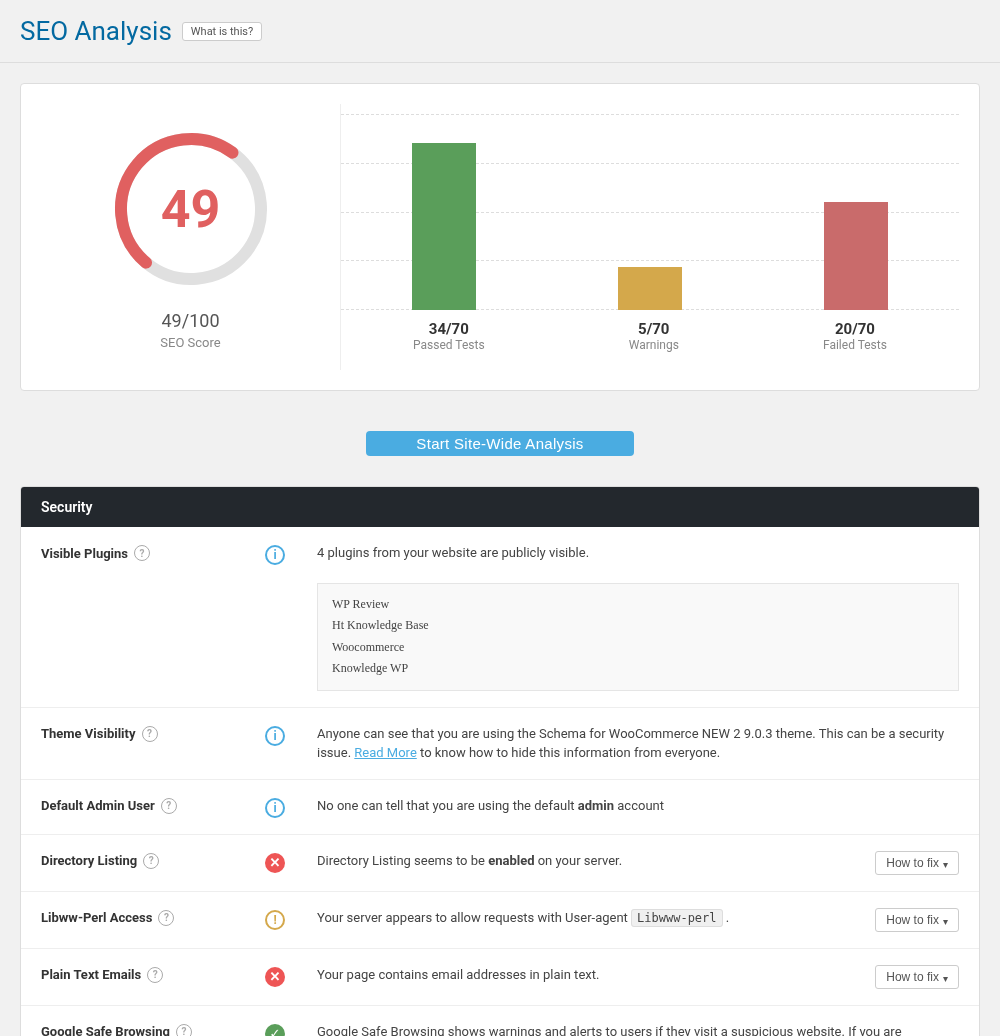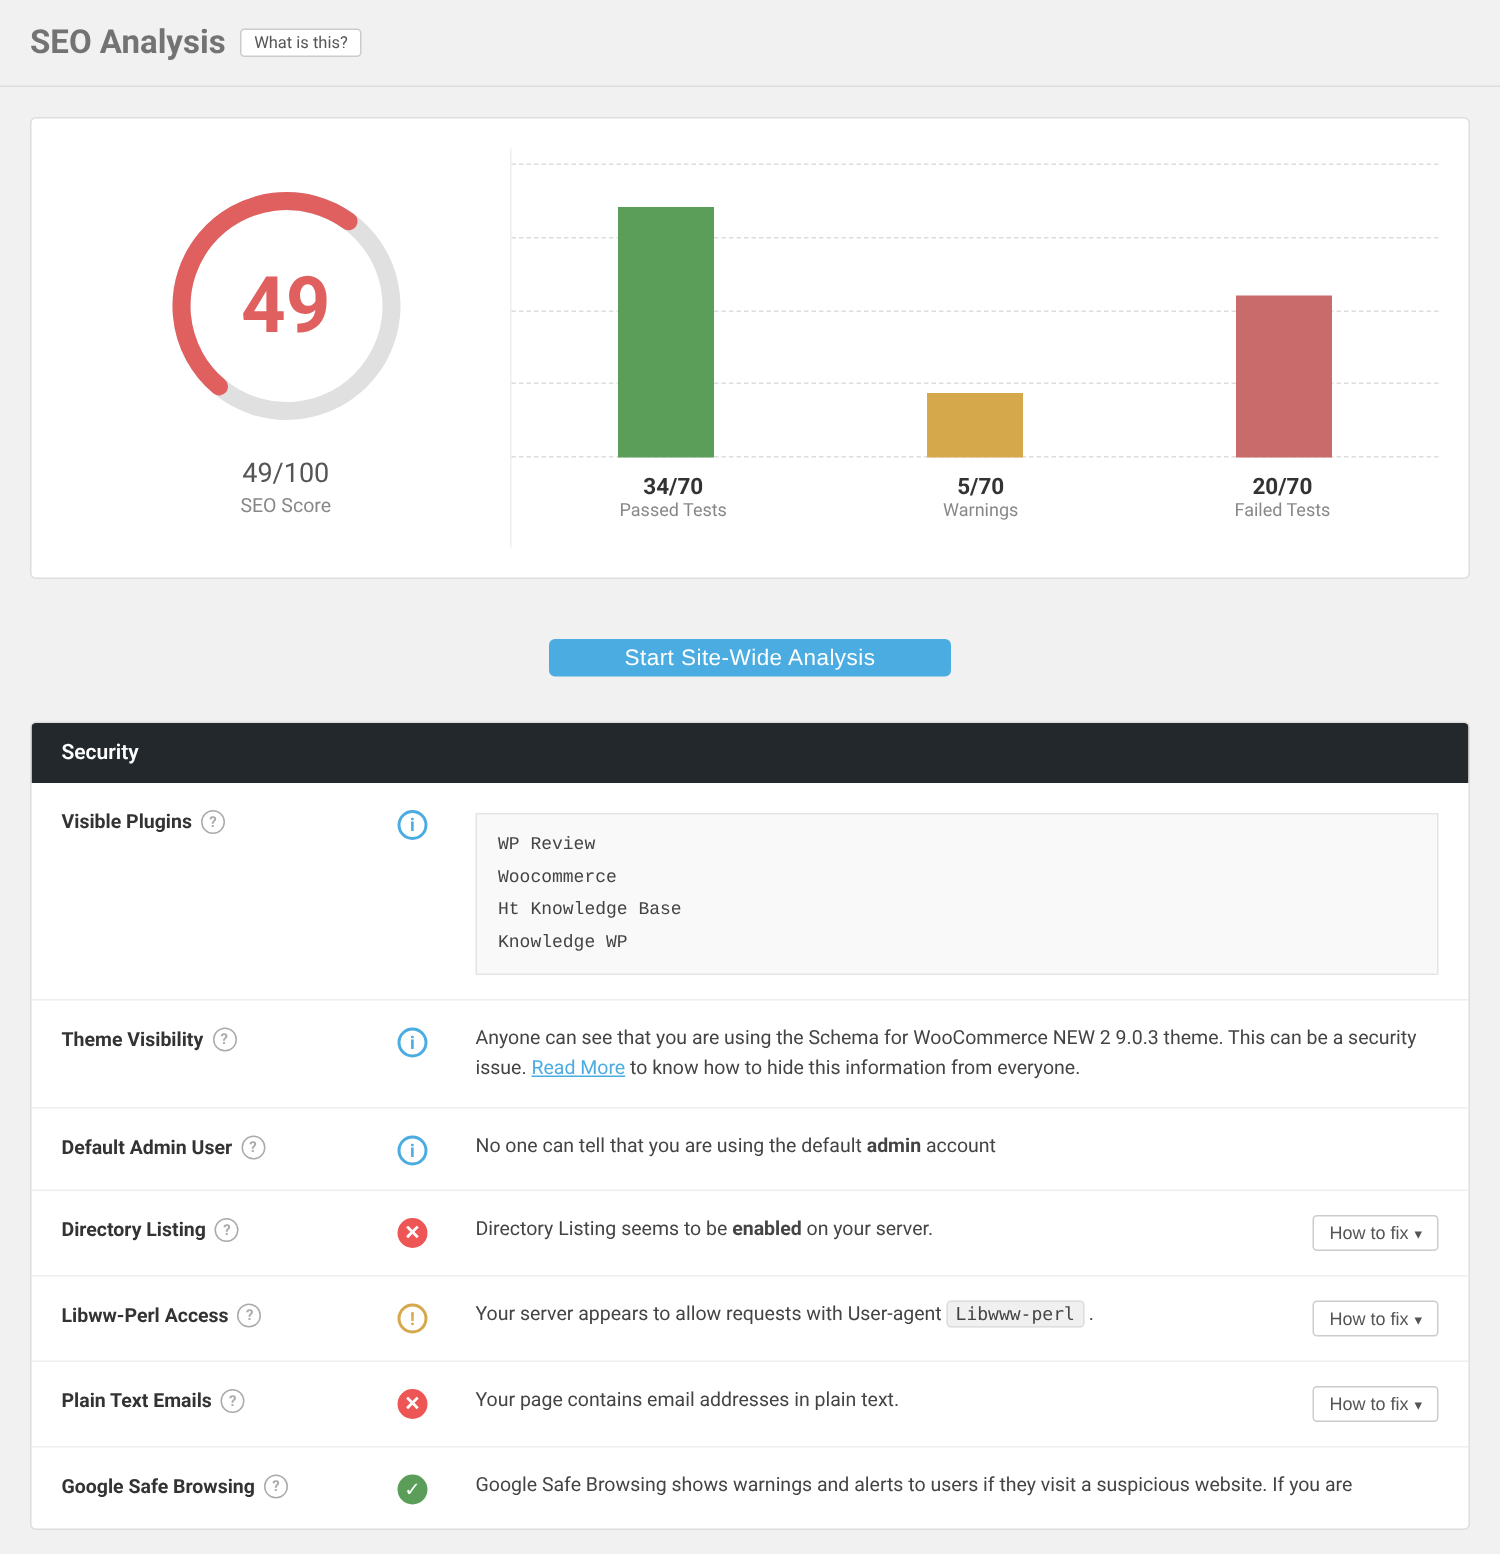--- a/index.html
+++ b/index.html
@@ -16,23 +16,23 @@
     }
     .page-header {
       padding: 16px 20px;
       background: #f1f1f1;
       display: flex;
       align-items: center;
       gap: 10px;
       border-bottom: 1px solid #ddd;
     }
     .page-title {
-      font-size: 22px;
-      font-weight: 700;
-      color: #737373;
+      font-size: 26px;
+      font-weight: 400;
+      color: #0369a1;
     }
     .what-is-this {
       border: 1px solid #ccc;
       border-radius: 3px;
       padding: 2px 8px;
       font-size: 11px;
       color: #555;
       background: #fff;
       cursor: pointer;
       text-decoration: none;
@@ -213,22 +213,22 @@
     .row-content {
       flex: 1;
       font-size: 13px;
       color: #444;
       line-height: 1.5;
     }
     .plugin-list {
       background: #f9f9f9;
       border: 1px solid #e5e5e5;
       padding: 10px 14px;
-      margin-top: 4px;
-      font-family: Liberation Mono, monospace;
+      margin-top: 20px;
+      font-family: Liberation Serif, serif;
       font-size: 12px;
       line-height: 1.8;
     }
     .read-more-link {
       color: #4aace1;
       text-decoration: underline;
       cursor: pointer;
     }
     strong { font-weight: 700; }
     code {
@@ -389,24 +389,25 @@
 
       <div class="security-row">
         <div class="row-label">
           <span>Visible Plugins</span>
           <span class="help-icon">?</span>
         </div>
         <div class="row-icon">
           <div class="icon-info">i</div>
         </div>
         <div class="row-content">
+          <div>4 plugins from your website are publicly visible.</div>
           <div class="plugin-list">
             <div>WP Review</div>
+            <div>Ht Knowledge Base</div>
             <div>Woocommerce</div>
-            <div>Ht Knowledge Base</div>
             <div>Knowledge WP</div>
           </div>
         </div>
       </div>
 
       <div class="security-row">
         <div class="row-label">
           <span>Theme Visibility</span>
           <span class="help-icon">?</span>
         </div>

